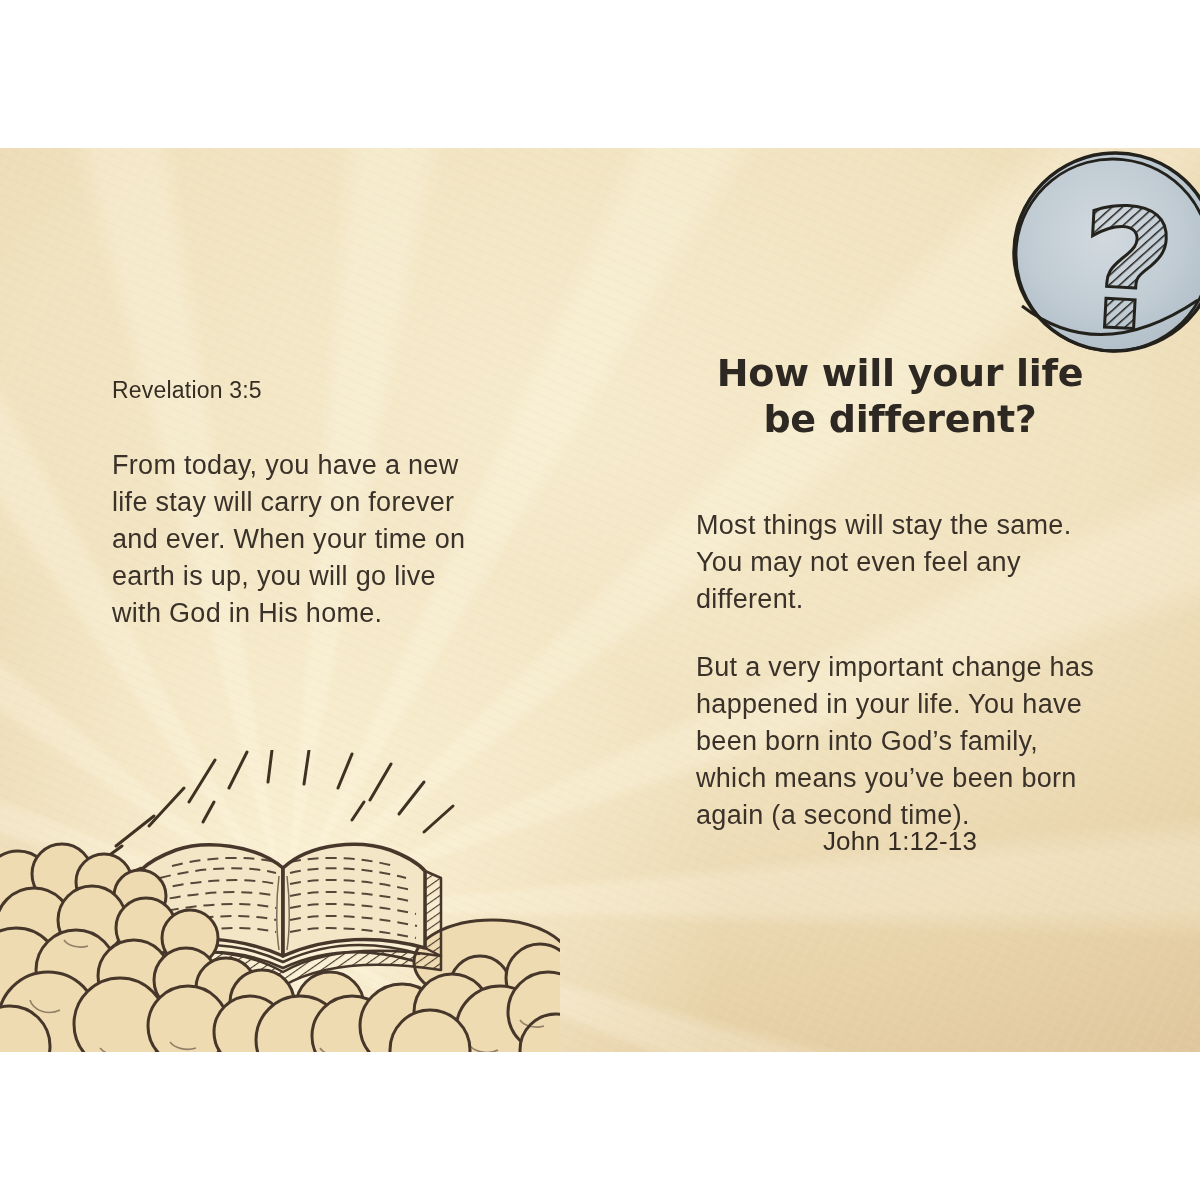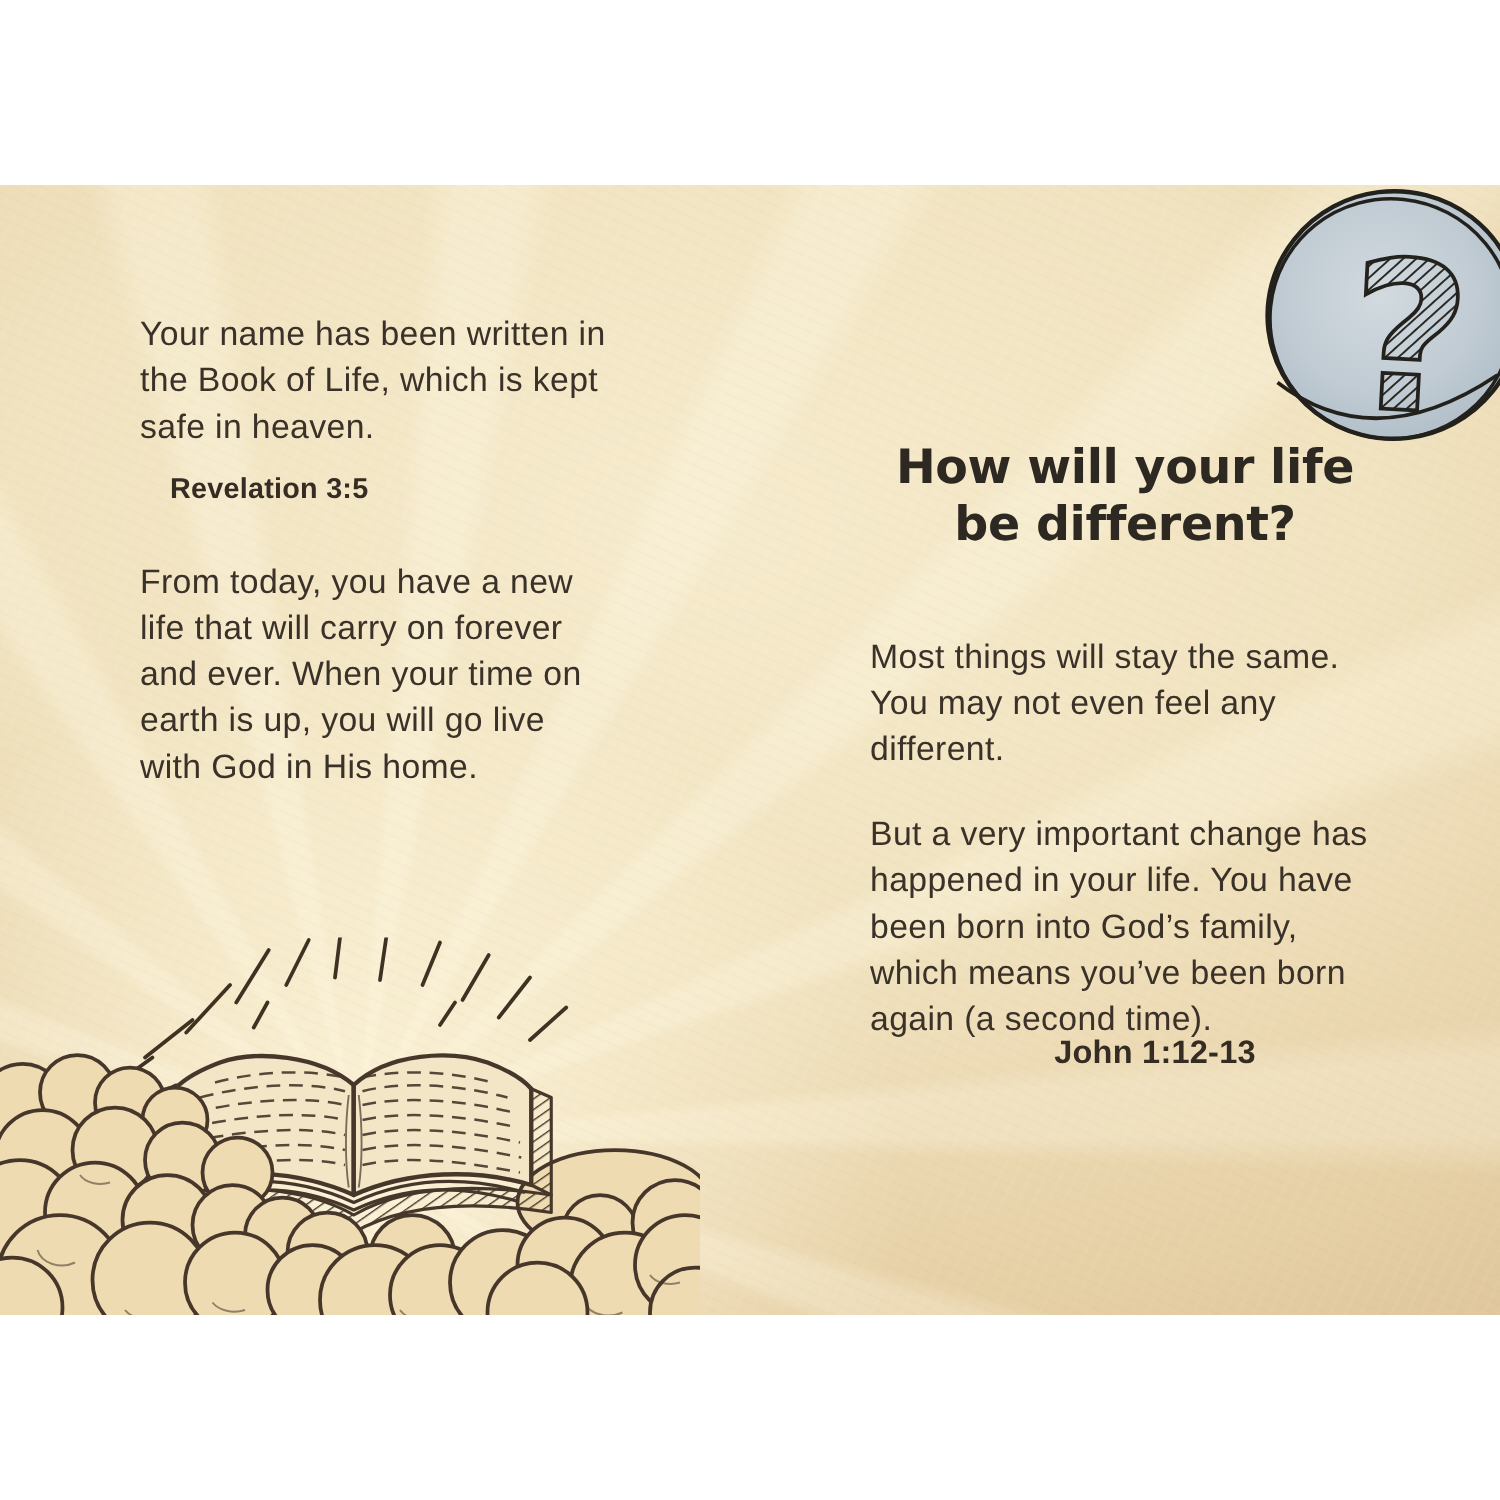--- a/index.html
+++ b/index.html
@@ -17,21 +17,21 @@
   .glow-overlay{position:absolute;inset:0;
         background:radial-gradient(circle at 290px 790px, rgba(255,248,224,0.85) 0%, rgba(255,248,224,0) 36%);
         pointer-events:none;}
   .texture-overlay{position:absolute;inset:0;opacity:.5;pointer-events:none;
         background:
           repeating-linear-gradient(24deg, rgba(171,140,96,0.05) 0 2px, rgba(0,0,0,0) 2px 9px),
           repeating-linear-gradient(-64deg, rgba(255,255,255,0.06) 0 3px, rgba(0,0,0,0) 3px 11px);}
   .txt{position:absolute;color:#3a3129;}
   .lines{white-space:pre-line;}
   .body-copy{font-size:27px;line-height:37px;letter-spacing:.3px;font-weight:400;}
-  .scripture-ref{font-size:23px;line-height:28px;font-weight:700;color:#352d24;letter-spacing:.2px;margin-left:24px;}
+  .scripture-ref{font-size:23px;line-height:28px;font-weight:400;color:#352d24;letter-spacing:.2px;}
   .heading{font-family:"DejaVu Sans",sans-serif;font-weight:700;font-size:38px;line-height:46px;
            color:#2d2username822;color:#2d2822;text-align:center;letter-spacing:-0.3px;}
   .centered{text-align:center;}
   svg text.qmark{font-family:"DejaVu Sans",sans-serif;font-weight:700;}
 </style>
 </head>
 <body>
 
 <div class="canvas">
   <div class="page">
@@ -50,26 +50,23 @@
           <line x1="0" y1="0" x2="0" y2="7" stroke="#24221d" stroke-width="3"></line>
         </pattern>
       </defs>
       <circle cx="115" cy="104" r="100" fill="url(#qgrad)"></circle>
       <ellipse cx="115" cy="104" rx="101" ry="99" fill="none" stroke="#23211c" stroke-width="3.5" transform="rotate(-7 115 104)"></ellipse>
       <ellipse cx="113" cy="107" rx="97" ry="96" fill="none" stroke="#23211c" stroke-width="2.8" transform="rotate(6 113 107)"></ellipse>
       <path d="M22,158 Q100,218 198,152" fill="none" stroke="#23211c" stroke-width="3"></path>
       <text class="qmark" x="128" y="180" font-size="165" text-anchor="middle" fill="url(#qhatch)" stroke="#24221d" stroke-width="3" transform="rotate(3 128 110)">?</text>
     </svg>
 
-    <div class="txt body-copy lines" style="left:112px;top:101px;width:460px;">Your name has been written in
-the Book of Life, which is kept
-safe in heaven.</div>
     <div class="txt scripture-ref" style="left:112px;top:228px;width:300px;">Revelation 3:5</div>
     <div class="txt body-copy lines" style="left:112px;top:299px;width:460px;">From today, you have a new
-life that will carry on forever
+life stay will carry on forever
 and ever. When your time on
 earth is up, you will go live
 with God in His home.</div>
 
     <div class="txt heading lines" style="left:670px;top:202px;width:460px;">How will your life
 be different?</div>
     <div class="txt body-copy lines" style="left:696px;top:359px;width:460px;">Most things will stay the same.
 You may not even feel any
 different.</div>
     <div class="txt body-copy lines" style="left:696px;top:501px;width:460px;">But a very important change has

